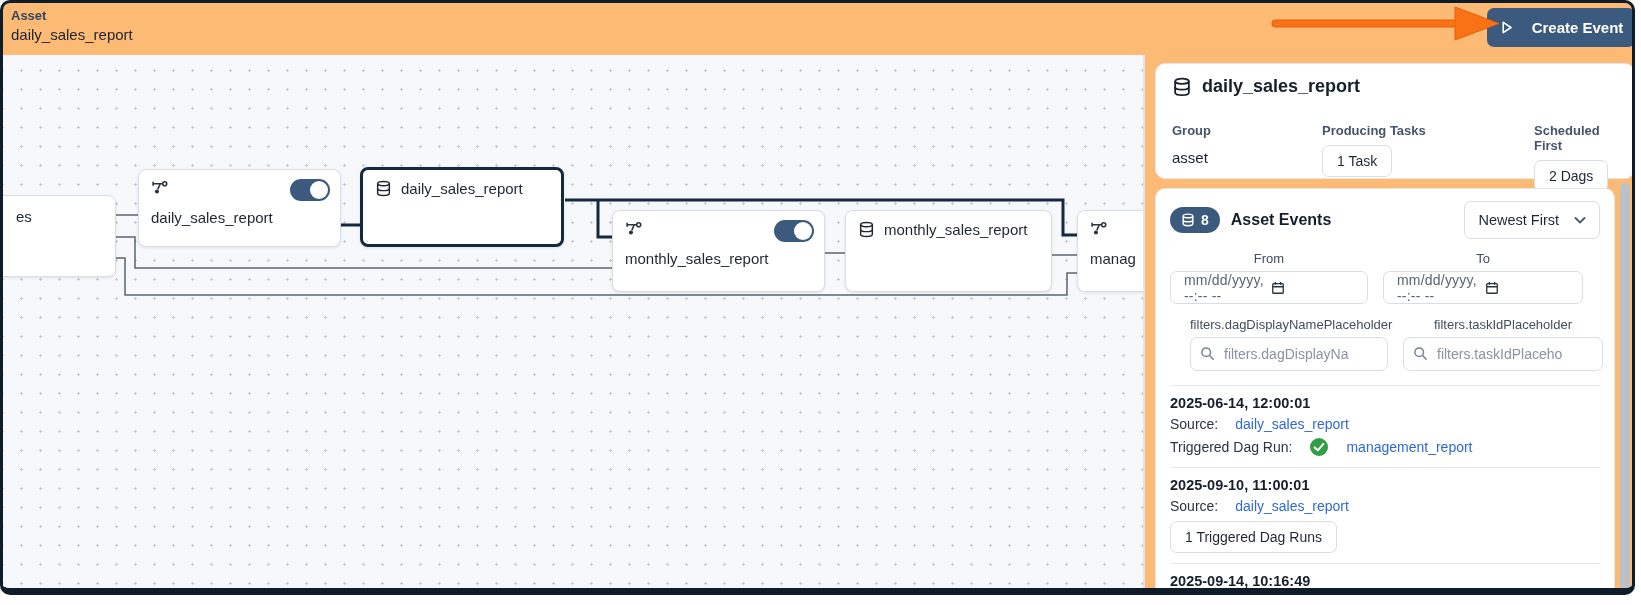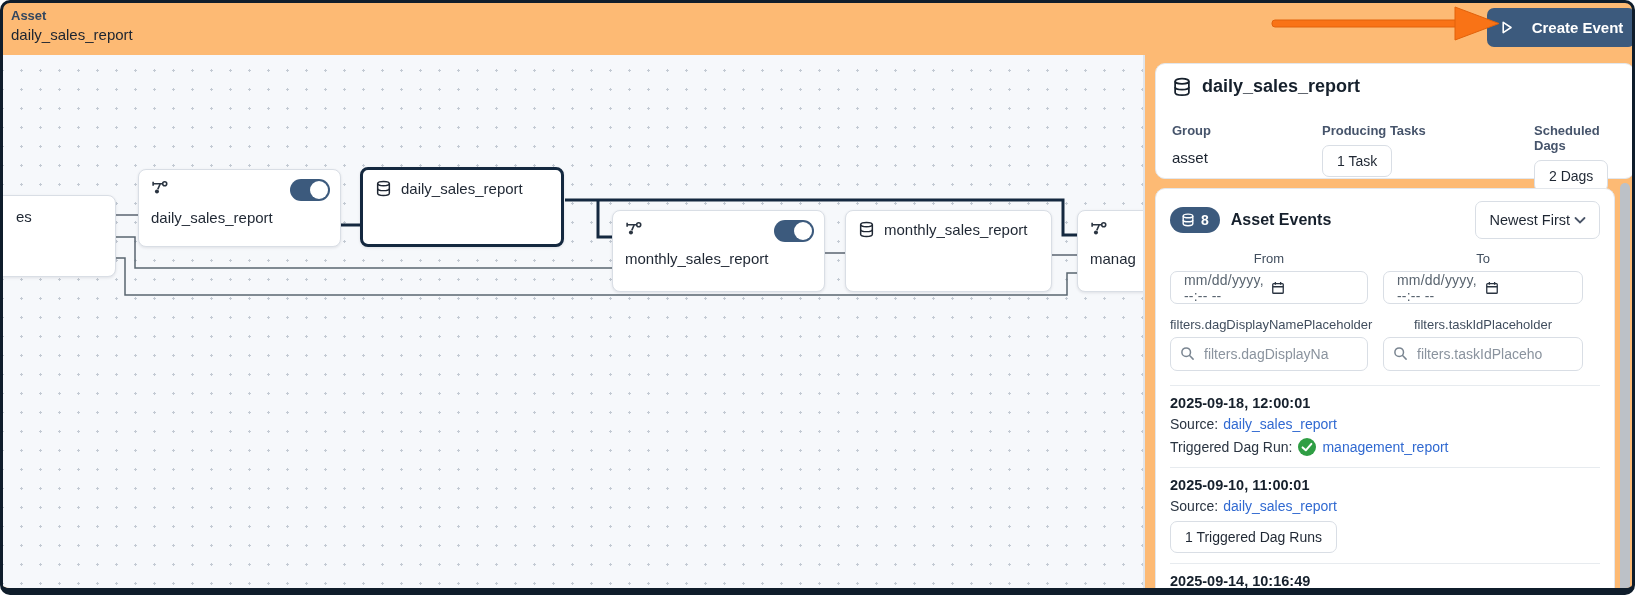--- a/index.html
+++ b/index.html
@@ -43,35 +43,35 @@
   .meta-value { font-size:15px; color:#1c2430; margin-top:11px; }
   .chip-btn { margin-top:7px; background:#fff; border:1px solid #d9dee5; border-radius:7px; height:32px;
               padding:0 14px; font-size:14px; color:#1f2733; cursor:pointer; font-family:"Liberation Sans", sans-serif; }
 
   .card2 { left:1152px; top:185px; width:460px; height:430px; padding:12px 14px; }
   .ev-header { display:flex; align-items:center; }
   .badge { display:inline-flex; align-items:center; gap:6px; background:#3c5a7d; color:#fff; border-radius:14px;
            height:26px; padding:0 11px; font-size:14px; font-weight:bold; }
   .ev-title { font-size:16px; font-weight:bold; color:#16202c; margin-left:11px; }
   .sort-select { margin-left:auto; height:38px; border:1px solid #d9dee5; border-radius:7px; display:flex;
-                 align-items:center; gap:4px; padding:0 13px; font-size:14.5px; color:#1f2733; cursor:pointer; }
+                 align-items:center; gap:15px; padding:0 13px; font-size:14.5px; color:#1f2733; cursor:pointer; }
   .two-col { display:grid; grid-template-columns:198px 200px; column-gap:15px; margin-top:12px; }
   .fld-label { font-size:13px; color:#414e5e; margin-bottom:5px;text-align:center; }
   .dt-input { height:33px; border:1px solid #d9dee5; border-radius:7px; display:flex; align-items:center;
               padding:0 10px 0 13px; font-size:14px; color:#5a6570; cursor:text; }
   .dt-input span { flex:1; letter-spacing:.2px; }
   .search-wrap { position:relative; }
   .search-wrap svg { position:absolute; left:10px; top:9px; }
   .search-input { width:100%; height:34px; border:1px solid #d9dee5; border-radius:7px; padding:0 8px 0 33px;
                   font-size:14px; color:#1f2733; font-family:"Liberation Sans", sans-serif; }
   .search-input::placeholder { color:#8a939e; }
   .events { margin-top:14px; }
   .event { border-top:1px solid #e7ebef; padding:9px 0 10px; }
   .ev-time { font-size:14.5px; font-weight:bold; color:#16202c; }
-  .ev-row { display:flex; align-items:center; gap:5px; font-size:14px; color:#2a3441; margin-top:5px; }
+  .ev-row { display:flex; align-items:center; gap:17px; font-size:14px; color:#2a3441; margin-top:5px; }
   a.link { color:#3069d1; text-decoration:none; font-size:14px; }
   .runs-btn { margin-top:7px; background:#fff; border:1px solid #d9dee5; border-radius:7px; height:32px;
               padding:0 14px; font-size:14px; color:#1f2733; cursor:pointer; font-family:"Liberation Sans", sans-serif; }
 
   .scrollbar { position:absolute; left:1617px; top:180px; width:10px; height:412px; border-radius:5px; background:#bcc1c7; }
 </style>
 </head>
 <body>
 
 <div class="frame">
@@ -201,21 +201,21 @@
     <div class="meta-grid">
       <div>
         <div class="meta-label">Group</div>
         <div class="meta-value">asset</div>
       </div>
       <div>
         <div class="meta-label">Producing Tasks</div>
         <button class="chip-btn">1 Task</button>
       </div>
       <div>
-        <div class="meta-label">Scheduled Dags</div>
+        <div class="meta-label">Scheduled First</div>
         <button class="chip-btn">2 Dags</button>
       </div>
     </div>
   </div>
 
   <div class="card card2">
     <div class="ev-header">
       <span class="badge">
         <span style="display:inline-flex;">
           <svg width="14" height="14" viewBox="0 0 16 16" fill="none" stroke="#ffffff" stroke-width="1.6">
@@ -257,21 +257,21 @@
           <span style="display:inline-flex;">
             <svg width="14" height="14" viewBox="0 0 16 16" fill="none" stroke="#2a3441" stroke-width="1.5">
                 <rect x="2" y="3" width="12" height="11" rx="1"></rect>
                 <path d="M5 1 v3.4 M11 1 v3.4 M2 6.6 h12"></path>
               </svg>
           </span>
         </div>
       </div>
     </div>
 
-    <div class="two-col" style="margin-top:13px;">
+    <div class="two-col" style="margin-top:13px;margin-left:20px;">
       <div>
         <div class="fld-label">filters.dagDisplayNamePlaceholder</div>
         <div class="search-wrap">
           <svg width="15" height="15" viewBox="0 0 16 16" fill="none" stroke="#7a8591" stroke-width="1.6">
               <circle cx="6.6" cy="6.6" r="4.6"></circle>
               <path d="M10.2 10.2 L14 14" stroke-linecap="round"></path>
             </svg>
           <input class="search-input" placeholder="filters.dagDisplayNa" style="">
         </div>
       </div>
@@ -283,21 +283,21 @@
               <path d="M10.2 10.2 L14 14" stroke-linecap="round"></path>
             </svg>
           <input class="search-input" placeholder="filters.taskIdPlaceho" style="">
         </div>
       </div>
     </div>
 
     <div class="events">
 
       <div class="event">
-        <div class="ev-time">2025-09-18, 12:00:01</div>
+        <div class="ev-time">2025-06-14, 12:00:01</div>
         <div class="ev-row">
           <span>Source:</span>
           <a class="link" href="#">daily_sales_report</a>
         </div>
         <div class="ev-row">
           <span>Triggered Dag Run:</span>
           <span style="display:inline-flex;">
             <svg width="20" height="20" viewBox="0 0 20 20">
                 <circle cx="10" cy="10" r="9" fill="#2f9e44"></circle>
                 <path d="M5.6 10.4 L8.8 13.3 L14.4 6.9" fill="none" stroke="#fff" stroke-width="2" stroke-linecap="round" stroke-linejoin="round"></path>

